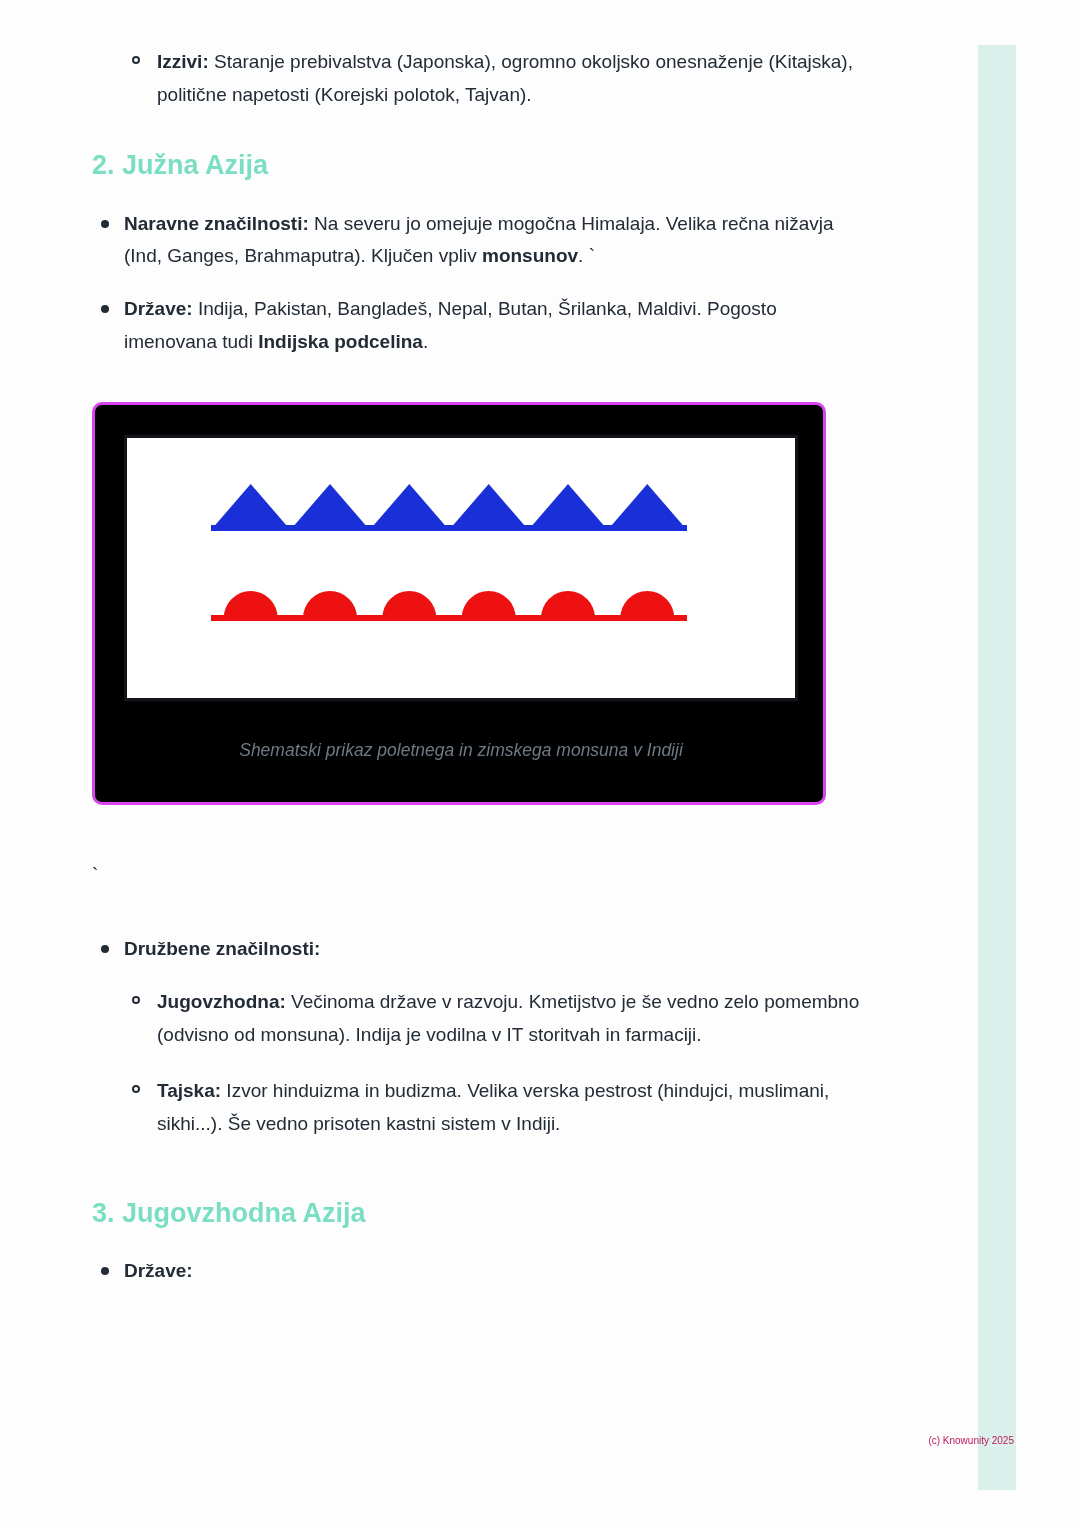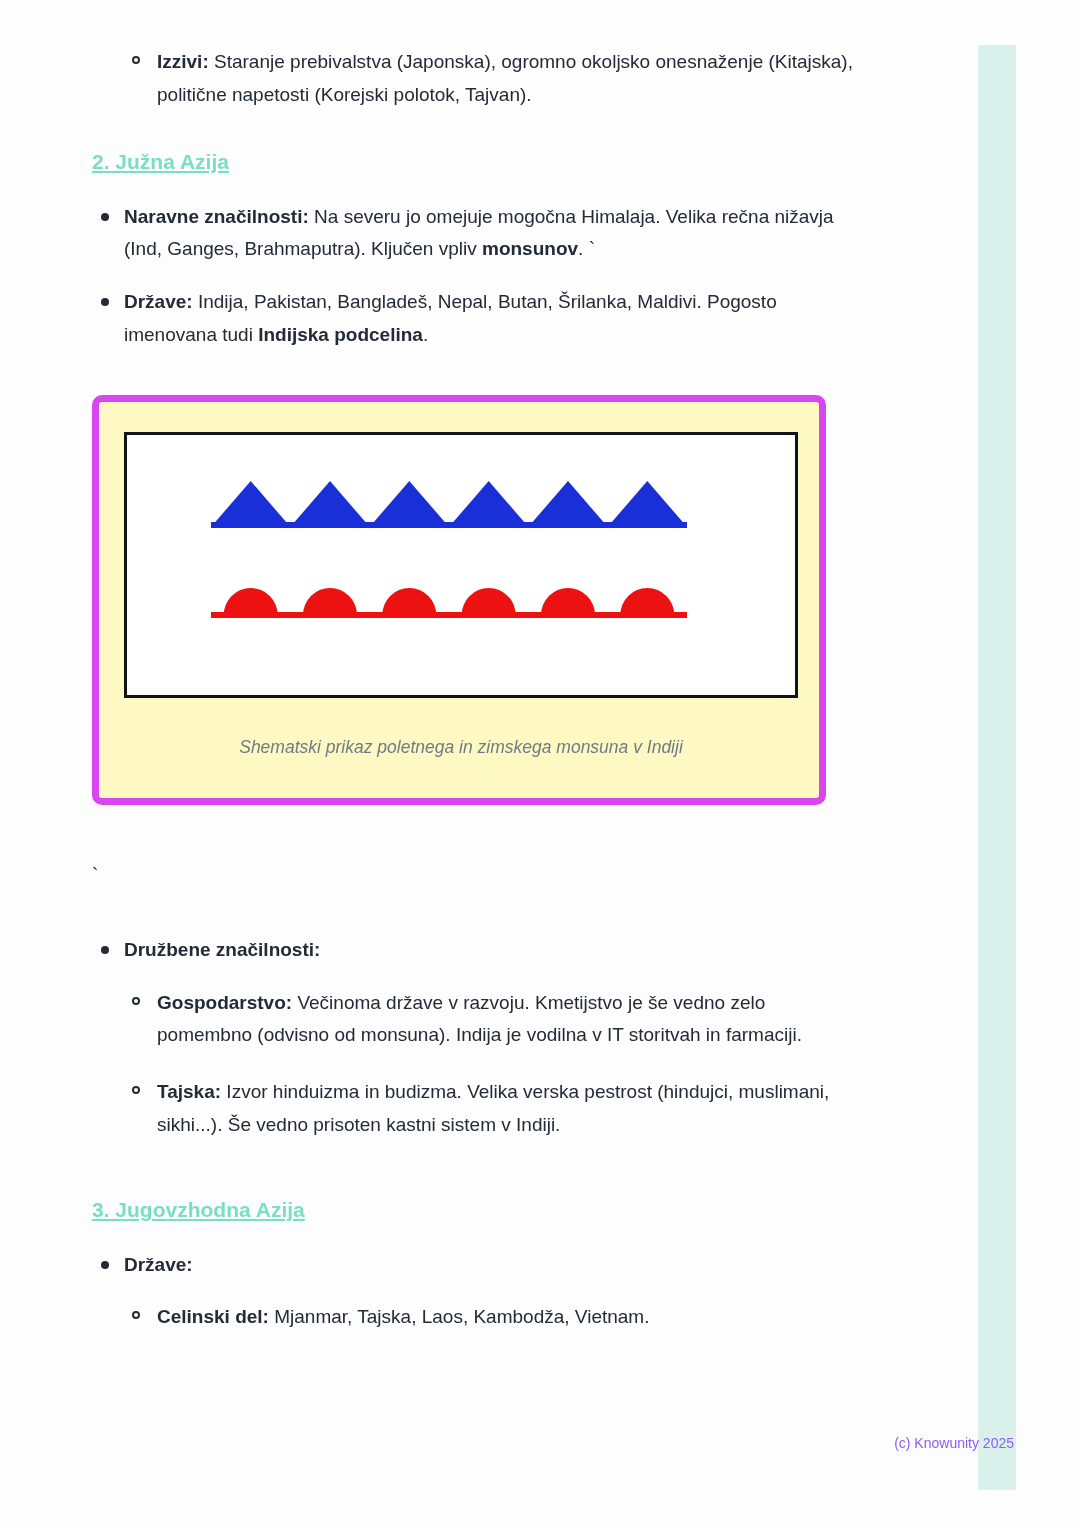--- a/index.html
+++ b/index.html
@@ -30,25 +30,24 @@
     position: absolute;
     left: 92px;
     top: 0;
     width: 772px;
     padding-top: 46px;
     font-size: 19px;
     line-height: 1.72;
   }
   .section-title {
     color: var(--heading-color);
-    font-size: 21px;
+    font-size: 27px;
     font-weight: 700;
     margin: 38px 0 26px 0;
     line-height: 1.2;
-    text-decoration: underline;
   }
   .li { position: relative; margin: 0 0 20px 0; }
   .li1 { padding-left: 32px; }
   .li2 { padding-left: 65px; margin-bottom: 24px; }
   .li .marker {
     position: absolute;
     display: block;
   }
   .li1 > .marker {
     left: 9px; top: 12px;
@@ -62,22 +61,22 @@
     border-radius: 50%;
     border: 2.5px solid var(--text-color);
     background: transparent;
   }
   .li p { margin: 0; }
   strong { font-weight: 700; }
 
   .figure-card {
     margin: 44px 0 0 0;
     width: 734px;
-    background: #fef9c3;
-    border: 7px solid #d946ef;
+    background: #000000;
+    border: 3px solid #d946ef;
     border-radius: 10px;
     padding: 30px 0 36px 4px;
     text-align: center;
   }
   .figure-frame {
     width: 674px;
     height: 266px;
     margin: 0 auto;
     background: #ffffff;
     border: 3px solid #111418;
@@ -92,22 +91,22 @@
   .stray-mark {
     margin: 54px 0 0 0;
     font-size: 19px;
   }
   .group-label { margin-top: 42px; margin-bottom: 20px; }
   .section-title.second { margin-top: 56px; }
   .footer {
     position: absolute;
     top: 1435px;
     right: 66px;
-    font-size: 14px;
-    color: #8b5cf6;
+    font-size: 10px;
+    color: #be185d;
     z-index: 2;
   }
 </style>
 </head>
 <body>
 
 <div class="page">
 
   <div class="stripe"></div>
 
@@ -159,38 +158,34 @@
     <p class="stray-mark">`</p>
 
     <div class="li li1 group-label">
       <span class="marker"></span>
       <p><strong>Družbene značilnosti:</strong></p>
     </div>
 
 
     <div class="li li2">
       <span class="marker"></span>
-      <p><strong>Gospodarstvo:</strong> Večinoma države v razvoju. Kmetijstvo je še vedno zelo pomembno (odvisno od monsuna). Indija je vodilna v IT storitvah in farmaciji.</p>
+      <p><strong>Jugovzhodna:</strong> Večinoma države v razvoju. Kmetijstvo je še vedno zelo pomembno (odvisno od monsuna). Indija je vodilna v IT storitvah in farmaciji.</p>
     </div>
 
     <div class="li li2">
       <span class="marker"></span>
       <p><strong>Tajska:</strong> Izvor hinduizma in budizma. Velika verska pestrost (hindujci, muslimani, sikhi...). Še vedno prisoten kastni sistem v Indiji.</p>
     </div>
 
 
     <h2 class="section-title second">3. Jugovzhodna Azija</h2>
 
     <div class="li li1">
       <span class="marker"></span>
       <p><strong>Države:</strong></p>
     </div>
 
-    <div class="li li2">
-      <span class="marker"></span>
-      <p><strong>Celinski del:</strong> Mjanmar, Tajska, Laos, Kambodža, Vietnam.</p>
-    </div>
 
   </div>
 
   <div class="footer">(c) Knowunity 2025</div>
 
 </div>
 
 </body></html>

